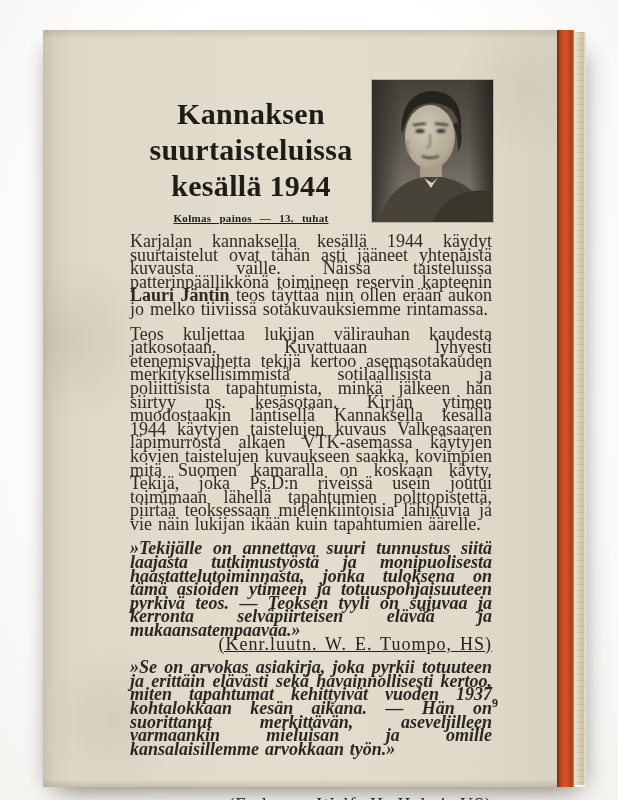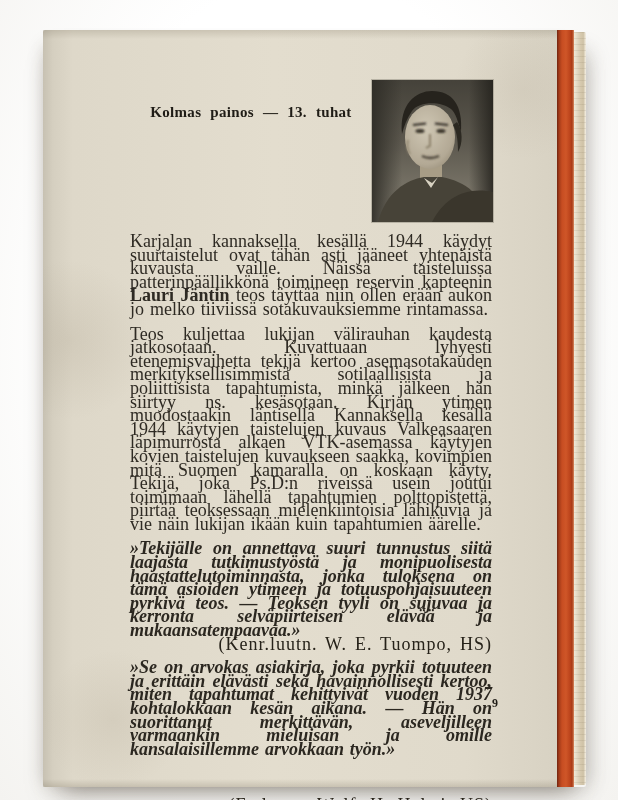--- a/index.html
+++ b/index.html
@@ -41,48 +41,53 @@
     border-radius:0 2px 2px 0;
     background:
       repeating-linear-gradient(180deg, rgba(96,84,60,.10) 0 1px, rgba(0,0,0,0) 1px 6px),
       linear-gradient(90deg,#f0e9d9 0,#e1d7c1 30%,#d6c9ae 55%,#cfc2a6 78%,#f5f0e4 100%);
   }
   .title-block{
     position:absolute;left:82px;top:66px;width:252px;
     text-align:center;color:#1f1c16;
   }
   .title{font-weight:bold;font-size:30px;line-height:36px;letter-spacing:.3px;white-space:nowrap;}
-  .edition{margin-top:8px;font-weight:bold;font-size:15px;letter-spacing:.3px;word-spacing:5px;white-space:nowrap;}
+  .edition{margin-top:8px;font-weight:bold;font-size:11px;letter-spacing:.3px;word-spacing:5px;white-space:nowrap;text-decoration:underline;}
   .photo{position:absolute;left:329px;top:50px;width:121px;height:142px;
     box-shadow:0 0 0 1px rgba(60,55,45,.25);}
   .photo svg{display:block;width:100%;height:100%;}
   .text-block{
     position:absolute;left:87px;top:205px;width:362px;
     font-size:18px;line-height:13.6px;color:#2e2a23;
     text-align:justify;word-spacing:1.4px;
   }
   .para{margin:0 0 11px;}
   .quote{margin:0 0 10px;font-style:italic;font-weight:bold;color:#2b2720;}
   .quote::after{content:"";display:block;clear:both;}
   .attr{font-style:normal;font-weight:normal;letter-spacing:1px;word-spacing:2.5px;color:#262219;}
-  .attr-newline{display:block;text-align:right;}
+  .attr-newline{display:block;text-align:right;text-decoration:underline;}
   .attr-float{float:right;margin-top:43px;}
   .pagenum{
     position:absolute;left:440px;top:666px;width:24px;text-align:center;
     font-weight:bold;font-size:12px;color:#201d17;
   }
 </style>
 </head>
 <body>
 
 <div class="stage">
   <div class="book">
     <div class="jacket">
 
       <div class="title-block">
+        <div class="title">
+          <div>Kannaksen</div>
+          <div>suurtaisteluissa</div>
+          <div>kesällä 1944</div>
+        </div>
         <div class="edition">Kolmas painos — 13. tuhat</div>
       </div>
 
       <div class="photo">
         <svg viewBox="0 0 121 142" preserveAspectRatio="none">
           <defs>
             <linearGradient id="pbg" x1="0" y1="0" x2="0" y2="1">
               <stop offset="0" stop-color="#45423a"></stop>
               <stop offset=".45" stop-color="#5d594f"></stop>
               <stop offset="1" stop-color="#8b8678"></stop>

